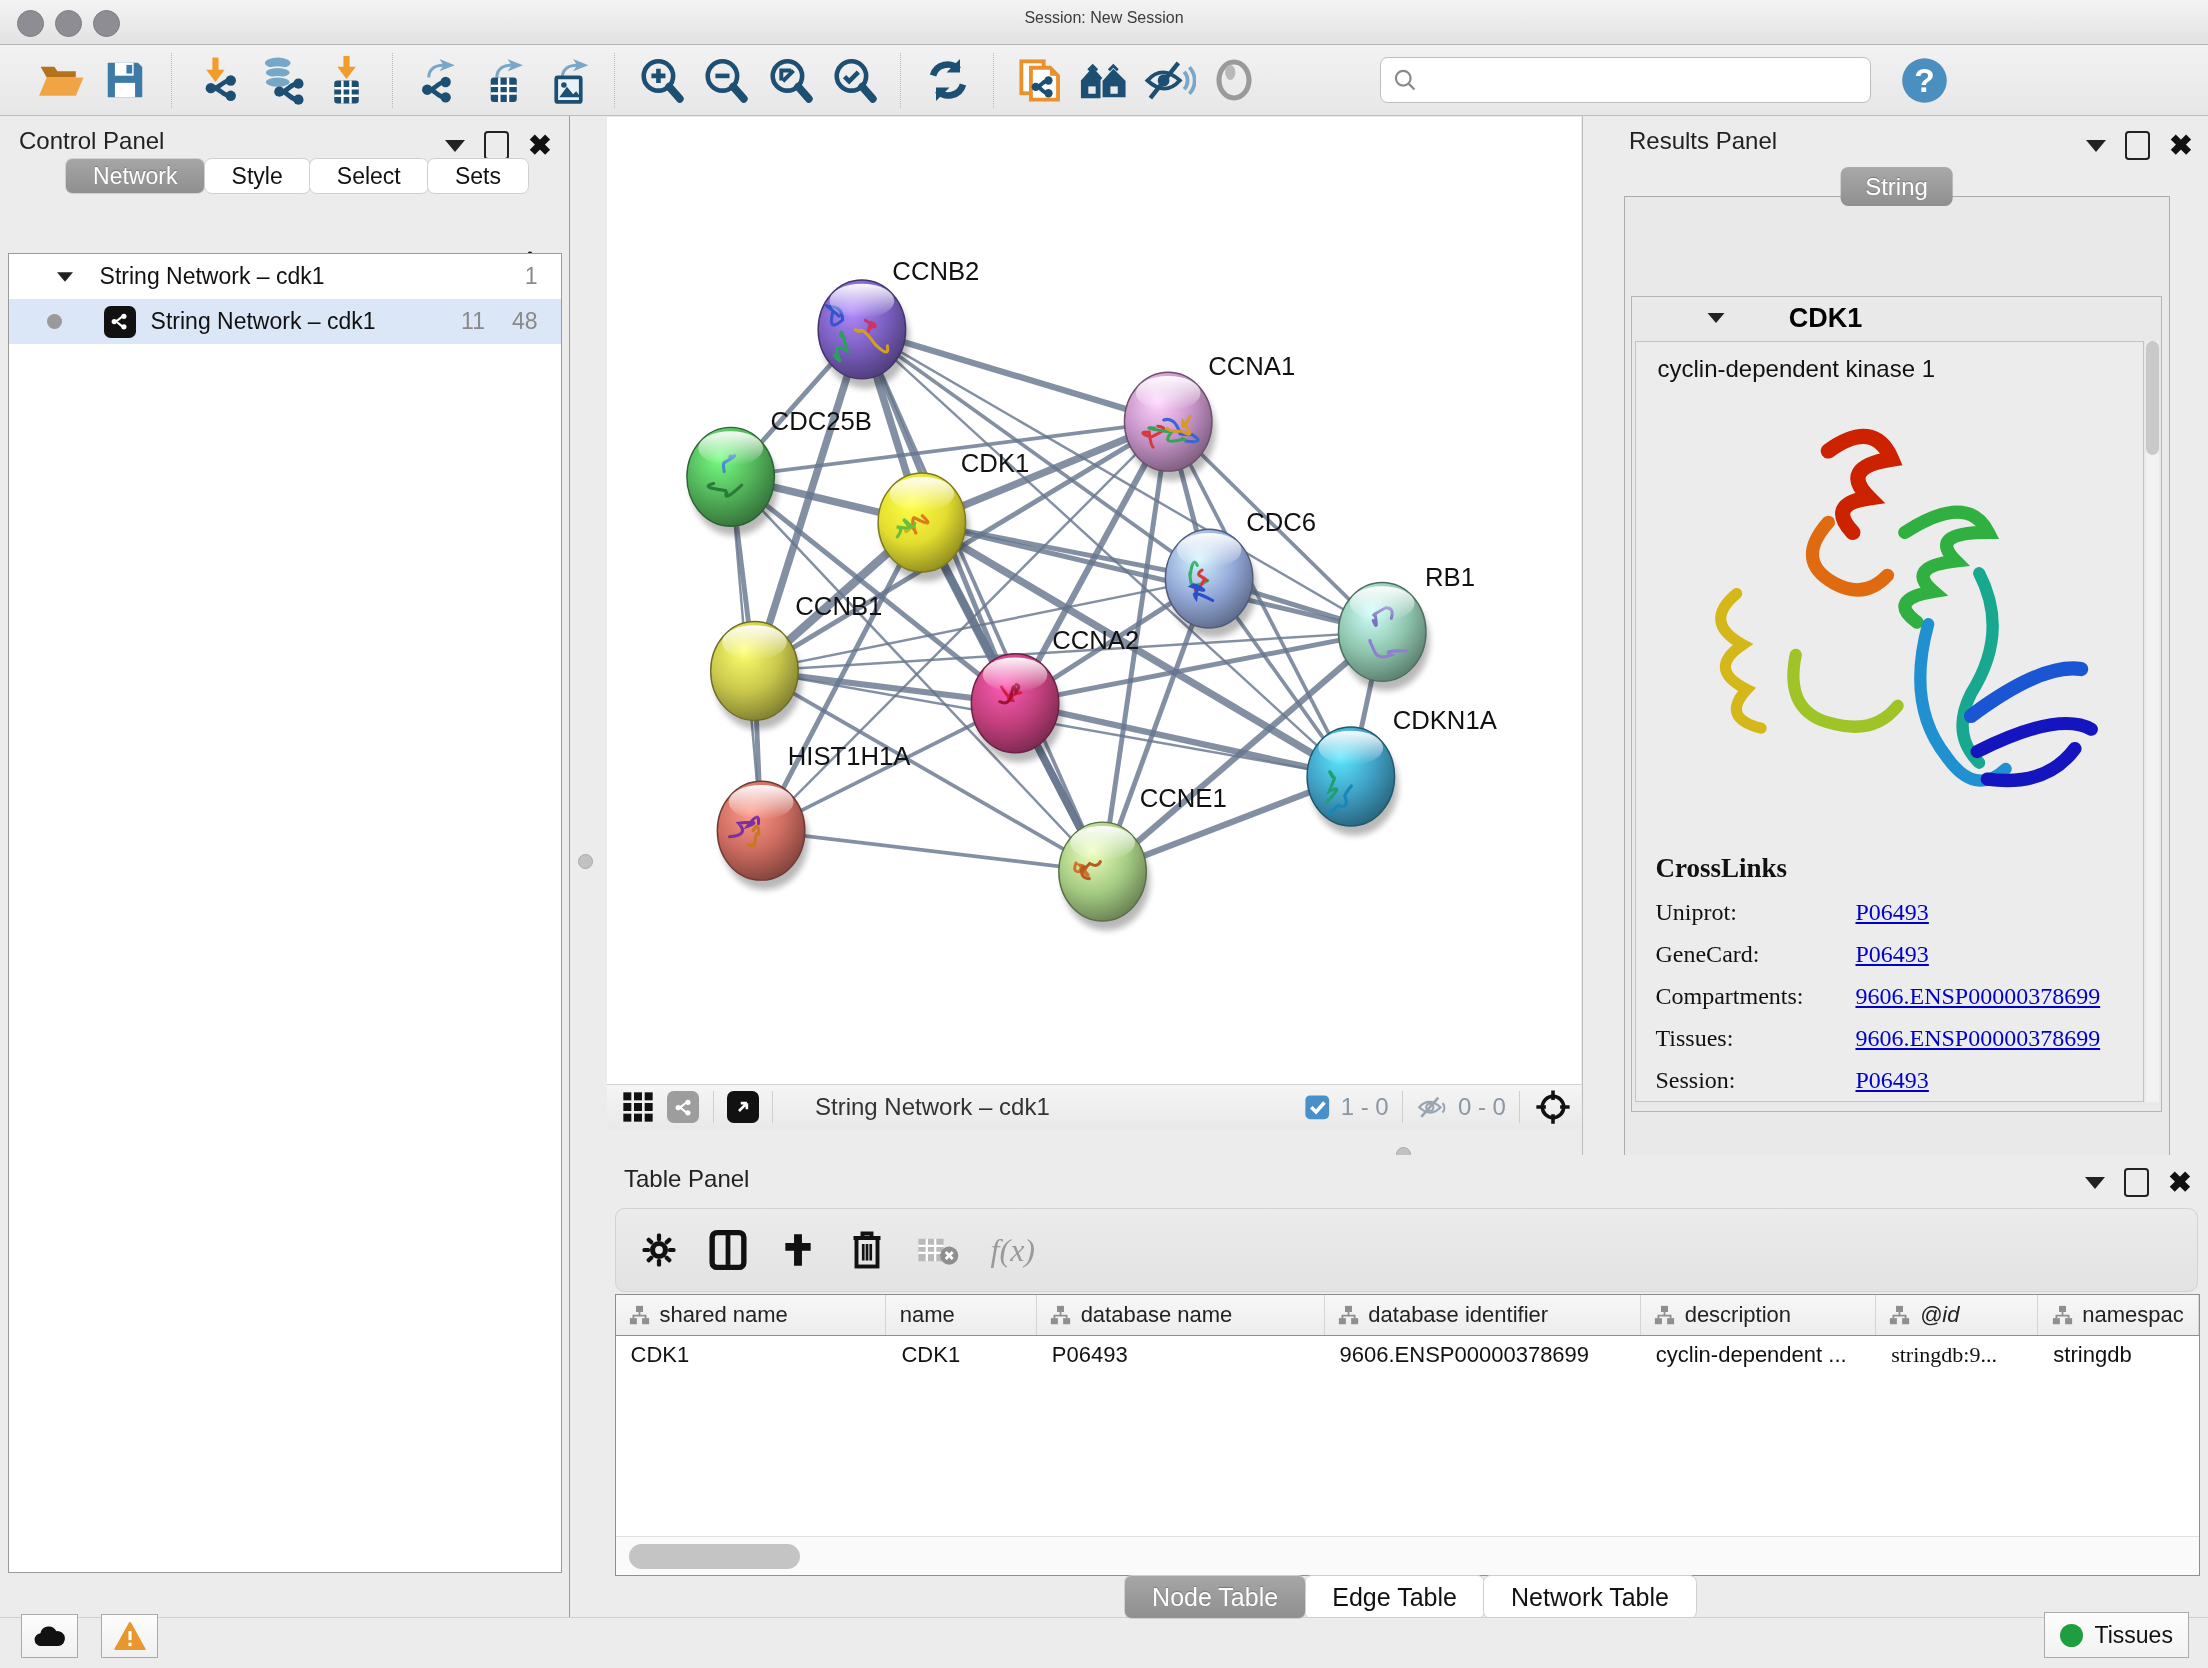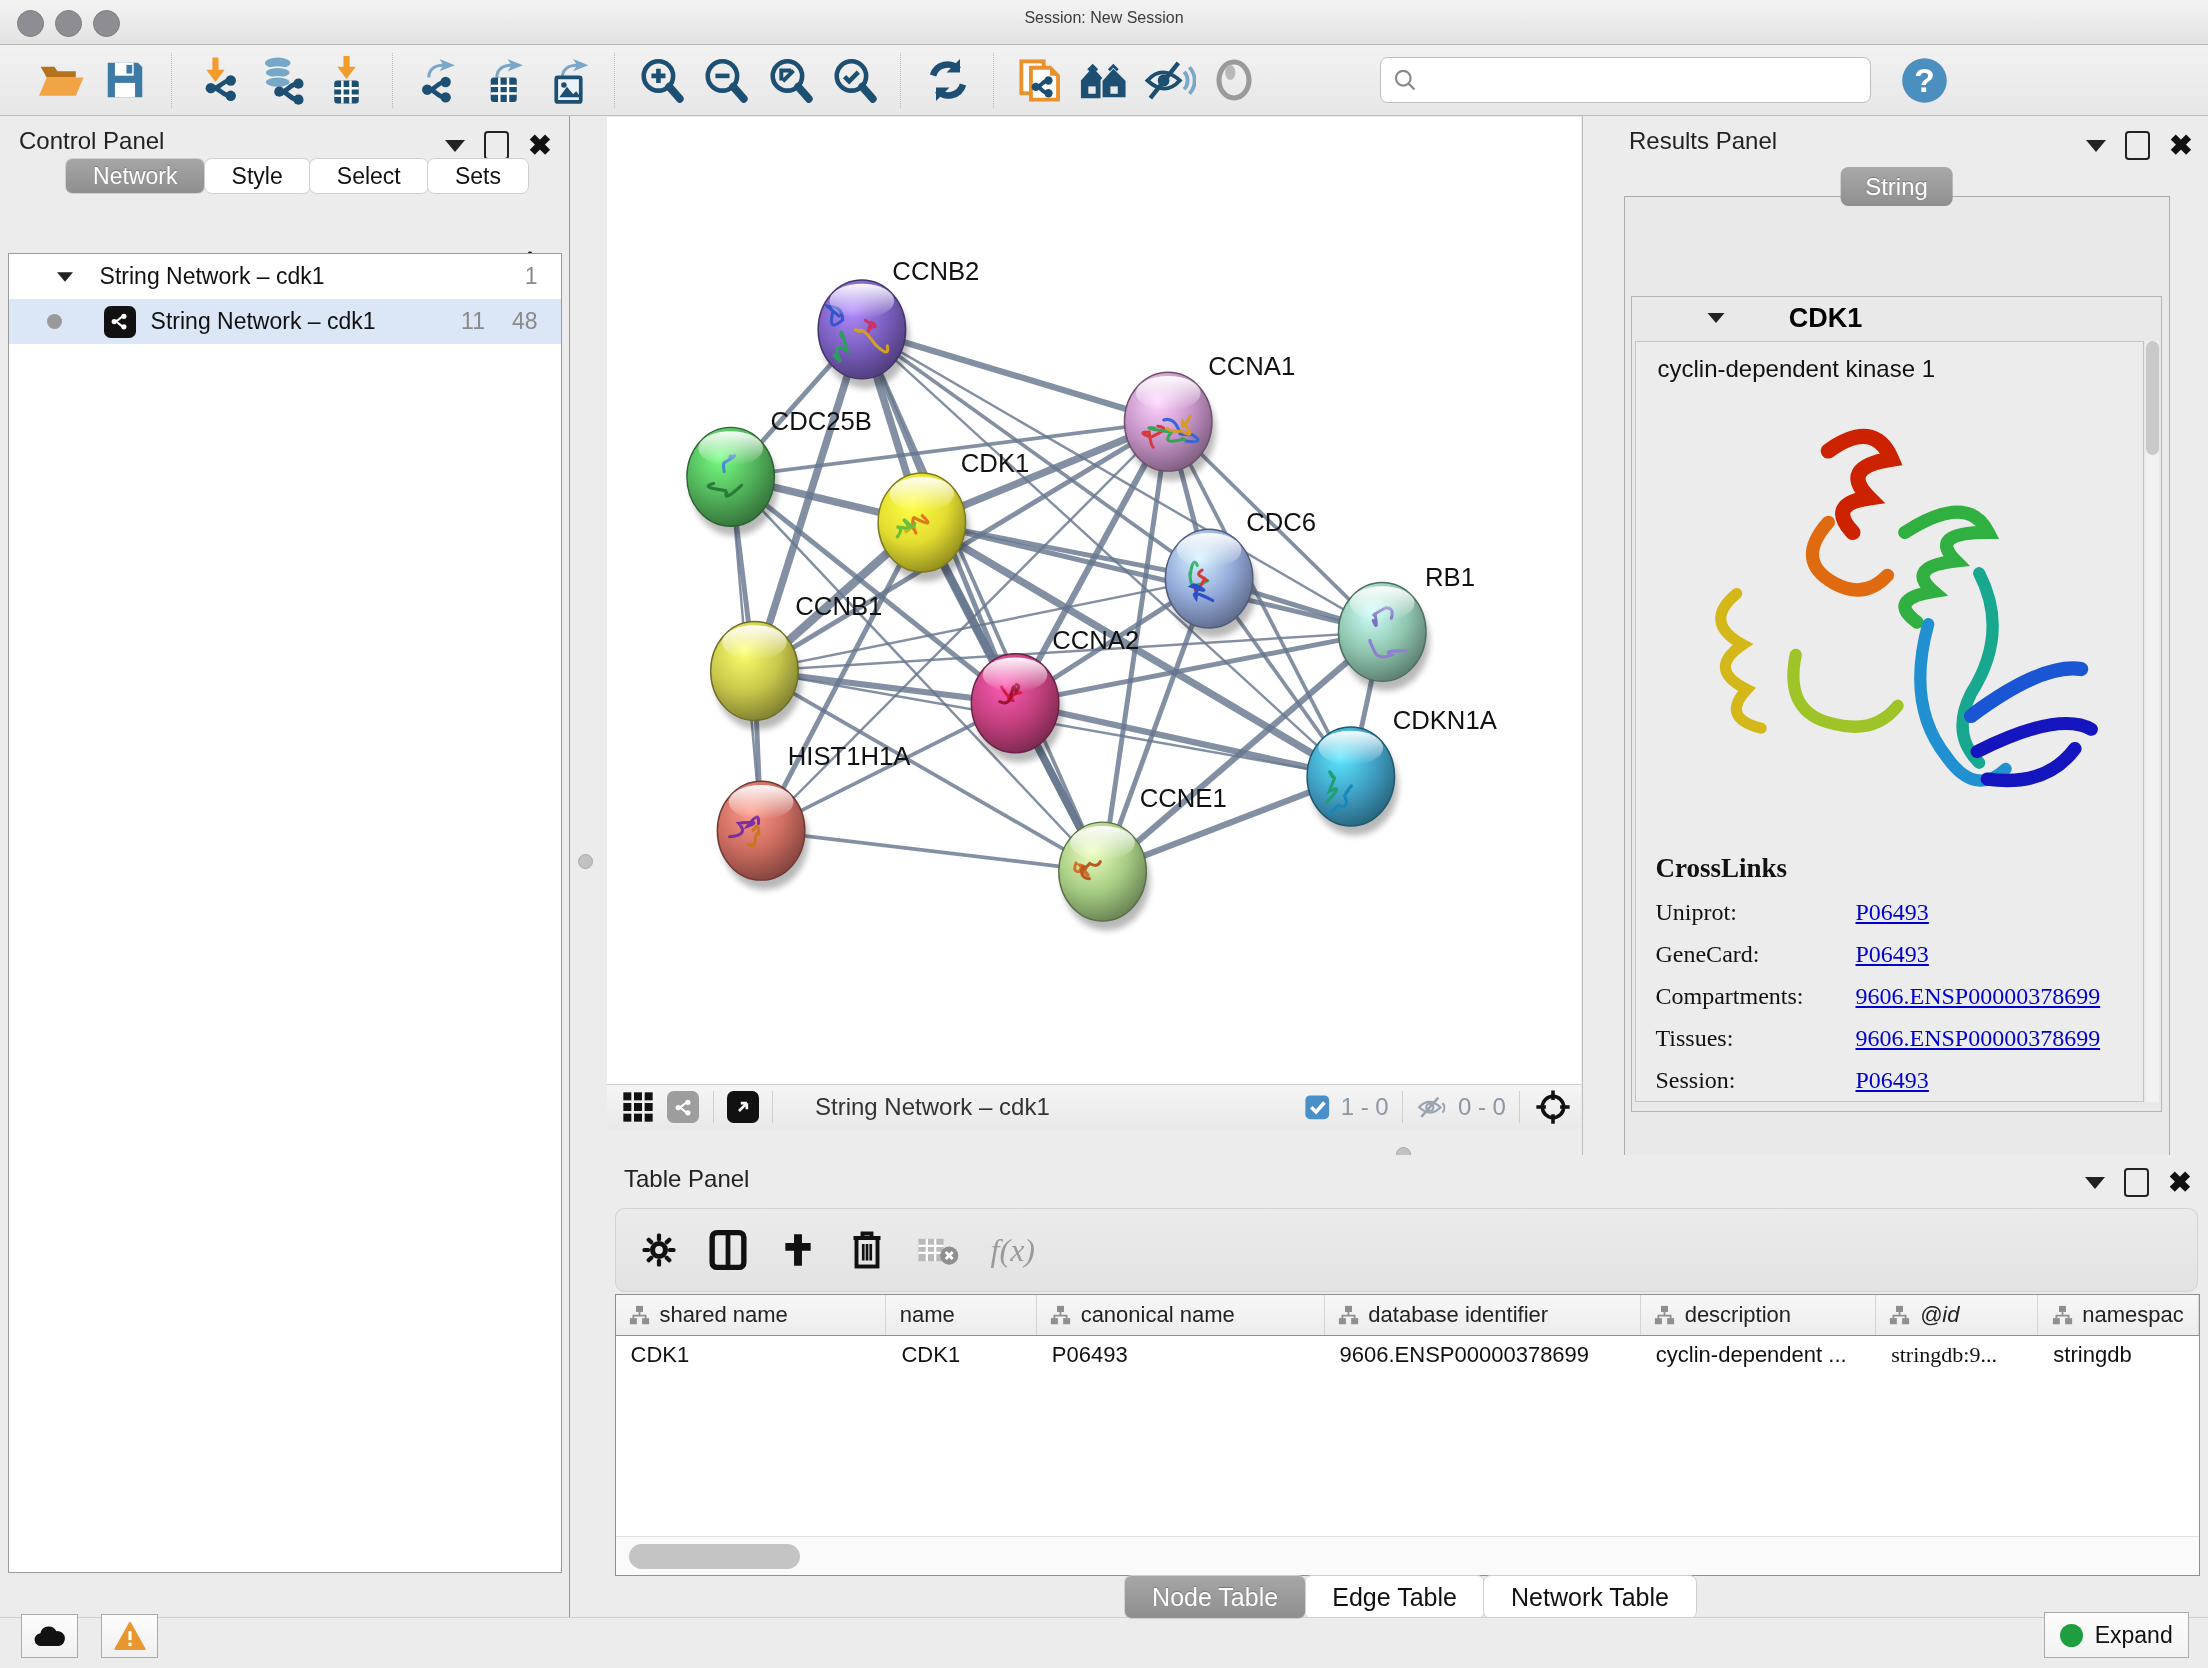--- a/index.html
+++ b/index.html
@@ -732,21 +732,21 @@
         </div>
         <div class="th" style="width: 291px;">
           <svg width="21" height="21" viewBox="0 0 24 24">
             <g fill="#8f8f8f">
               <rect x="8" y="1" width="8" height="7"></rect>
               <rect x="1" y="15" width="8" height="7"></rect>
               <rect x="15" y="15" width="8" height="7"></rect>
             </g>
             <path d="M12 8v4M5 15v-3h14v3" stroke="#8f8f8f" stroke-width="2" fill="none"></path>
           </svg>
-          <span>canonical name</span>
+          <span>database name</span>
         </div>
         <div class="th" style="width: 320px;">
           <svg width="21" height="21" viewBox="0 0 24 24">
             <g fill="#8f8f8f">
               <rect x="8" y="1" width="8" height="7"></rect>
               <rect x="1" y="15" width="8" height="7"></rect>
               <rect x="15" y="15" width="8" height="7"></rect>
             </g>
             <path d="M12 8v4M5 15v-3h14v3" stroke="#8f8f8f" stroke-width="2" fill="none"></path>
           </svg>
@@ -816,16 +816,16 @@
   </div>
   <div class="sb-icon" style="left:101px">
     <svg width="32" height="28.5" viewBox="0 0 24 22">
       <path d="M12 1L23 21H1z" fill="#e8962e" stroke="#e8962e" stroke-linejoin="round" stroke-width="2"></path>
       <rect x="10.8" y="7" width="2.4" height="7" fill="#fff"></rect>
         <rect x="10.8" y="16" width="2.4" height="2.6" fill="#fff"></rect>
     </svg>
   </div>
   <div class="mem-btn">
     <span class="mem-dot" id="mem-dot" style="background: rgb(30, 158, 62);"></span>
-    <span>Expand</span>
+    <span>Tissues</span>
   </div>
 </div>
 
 
 </body></html>

